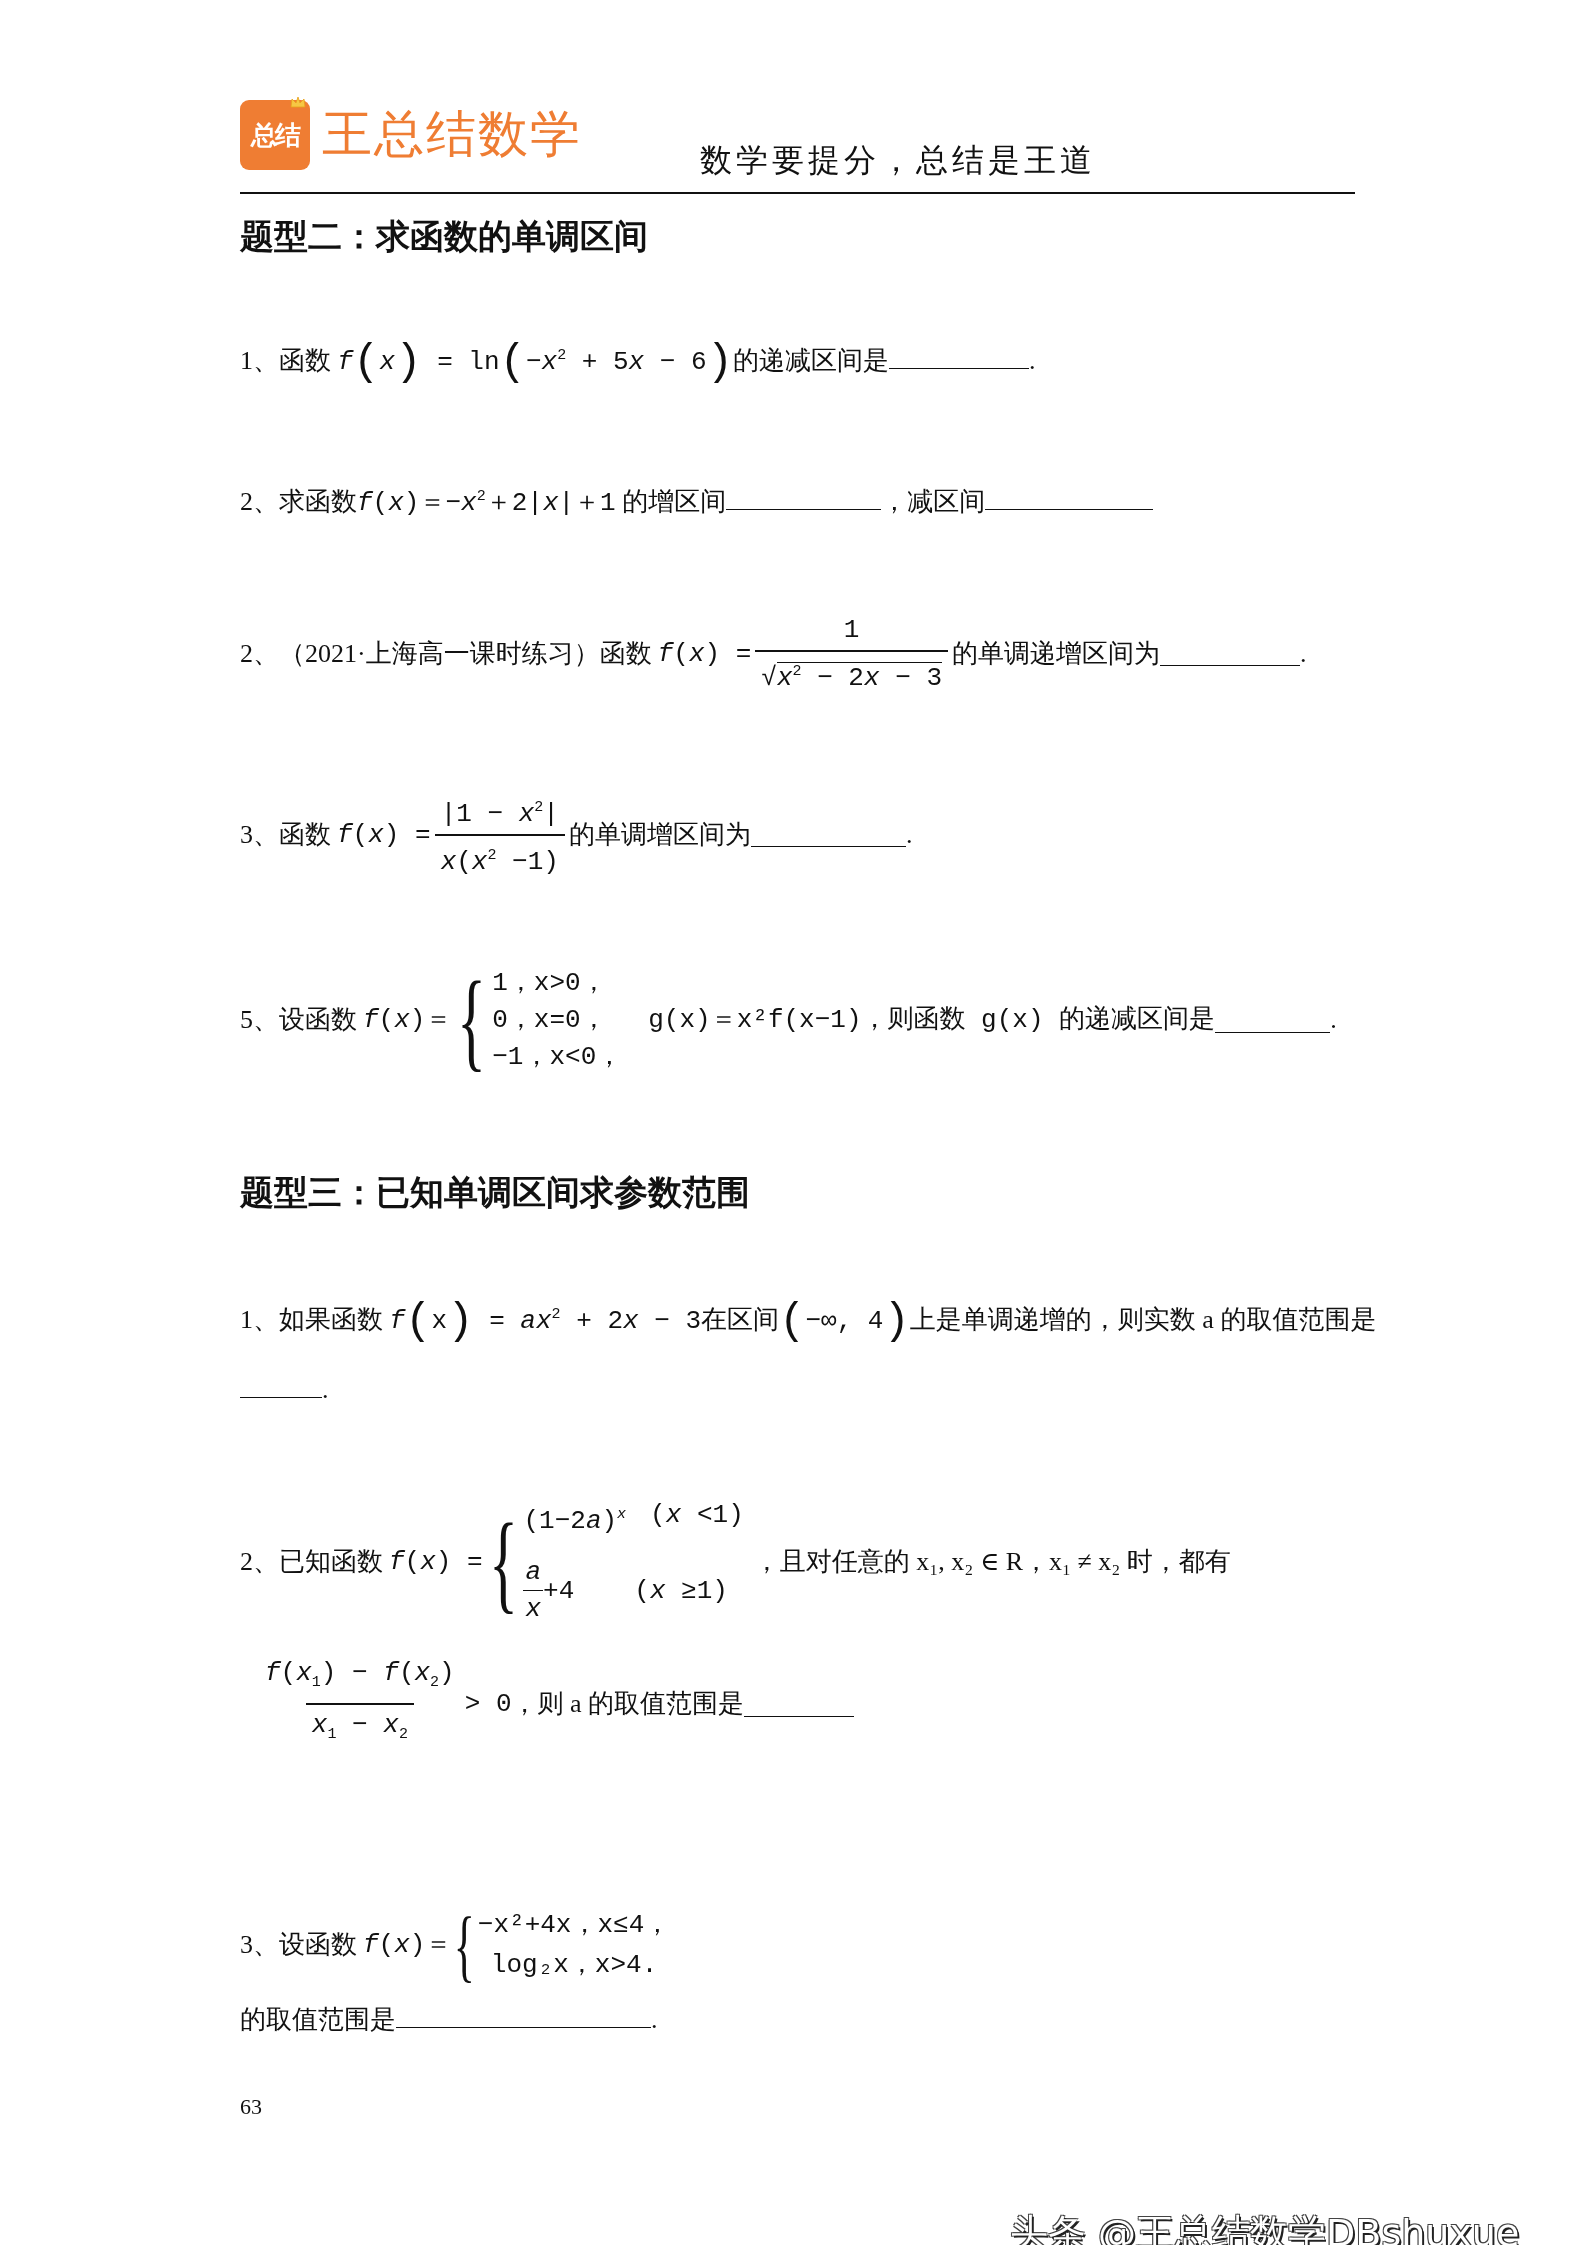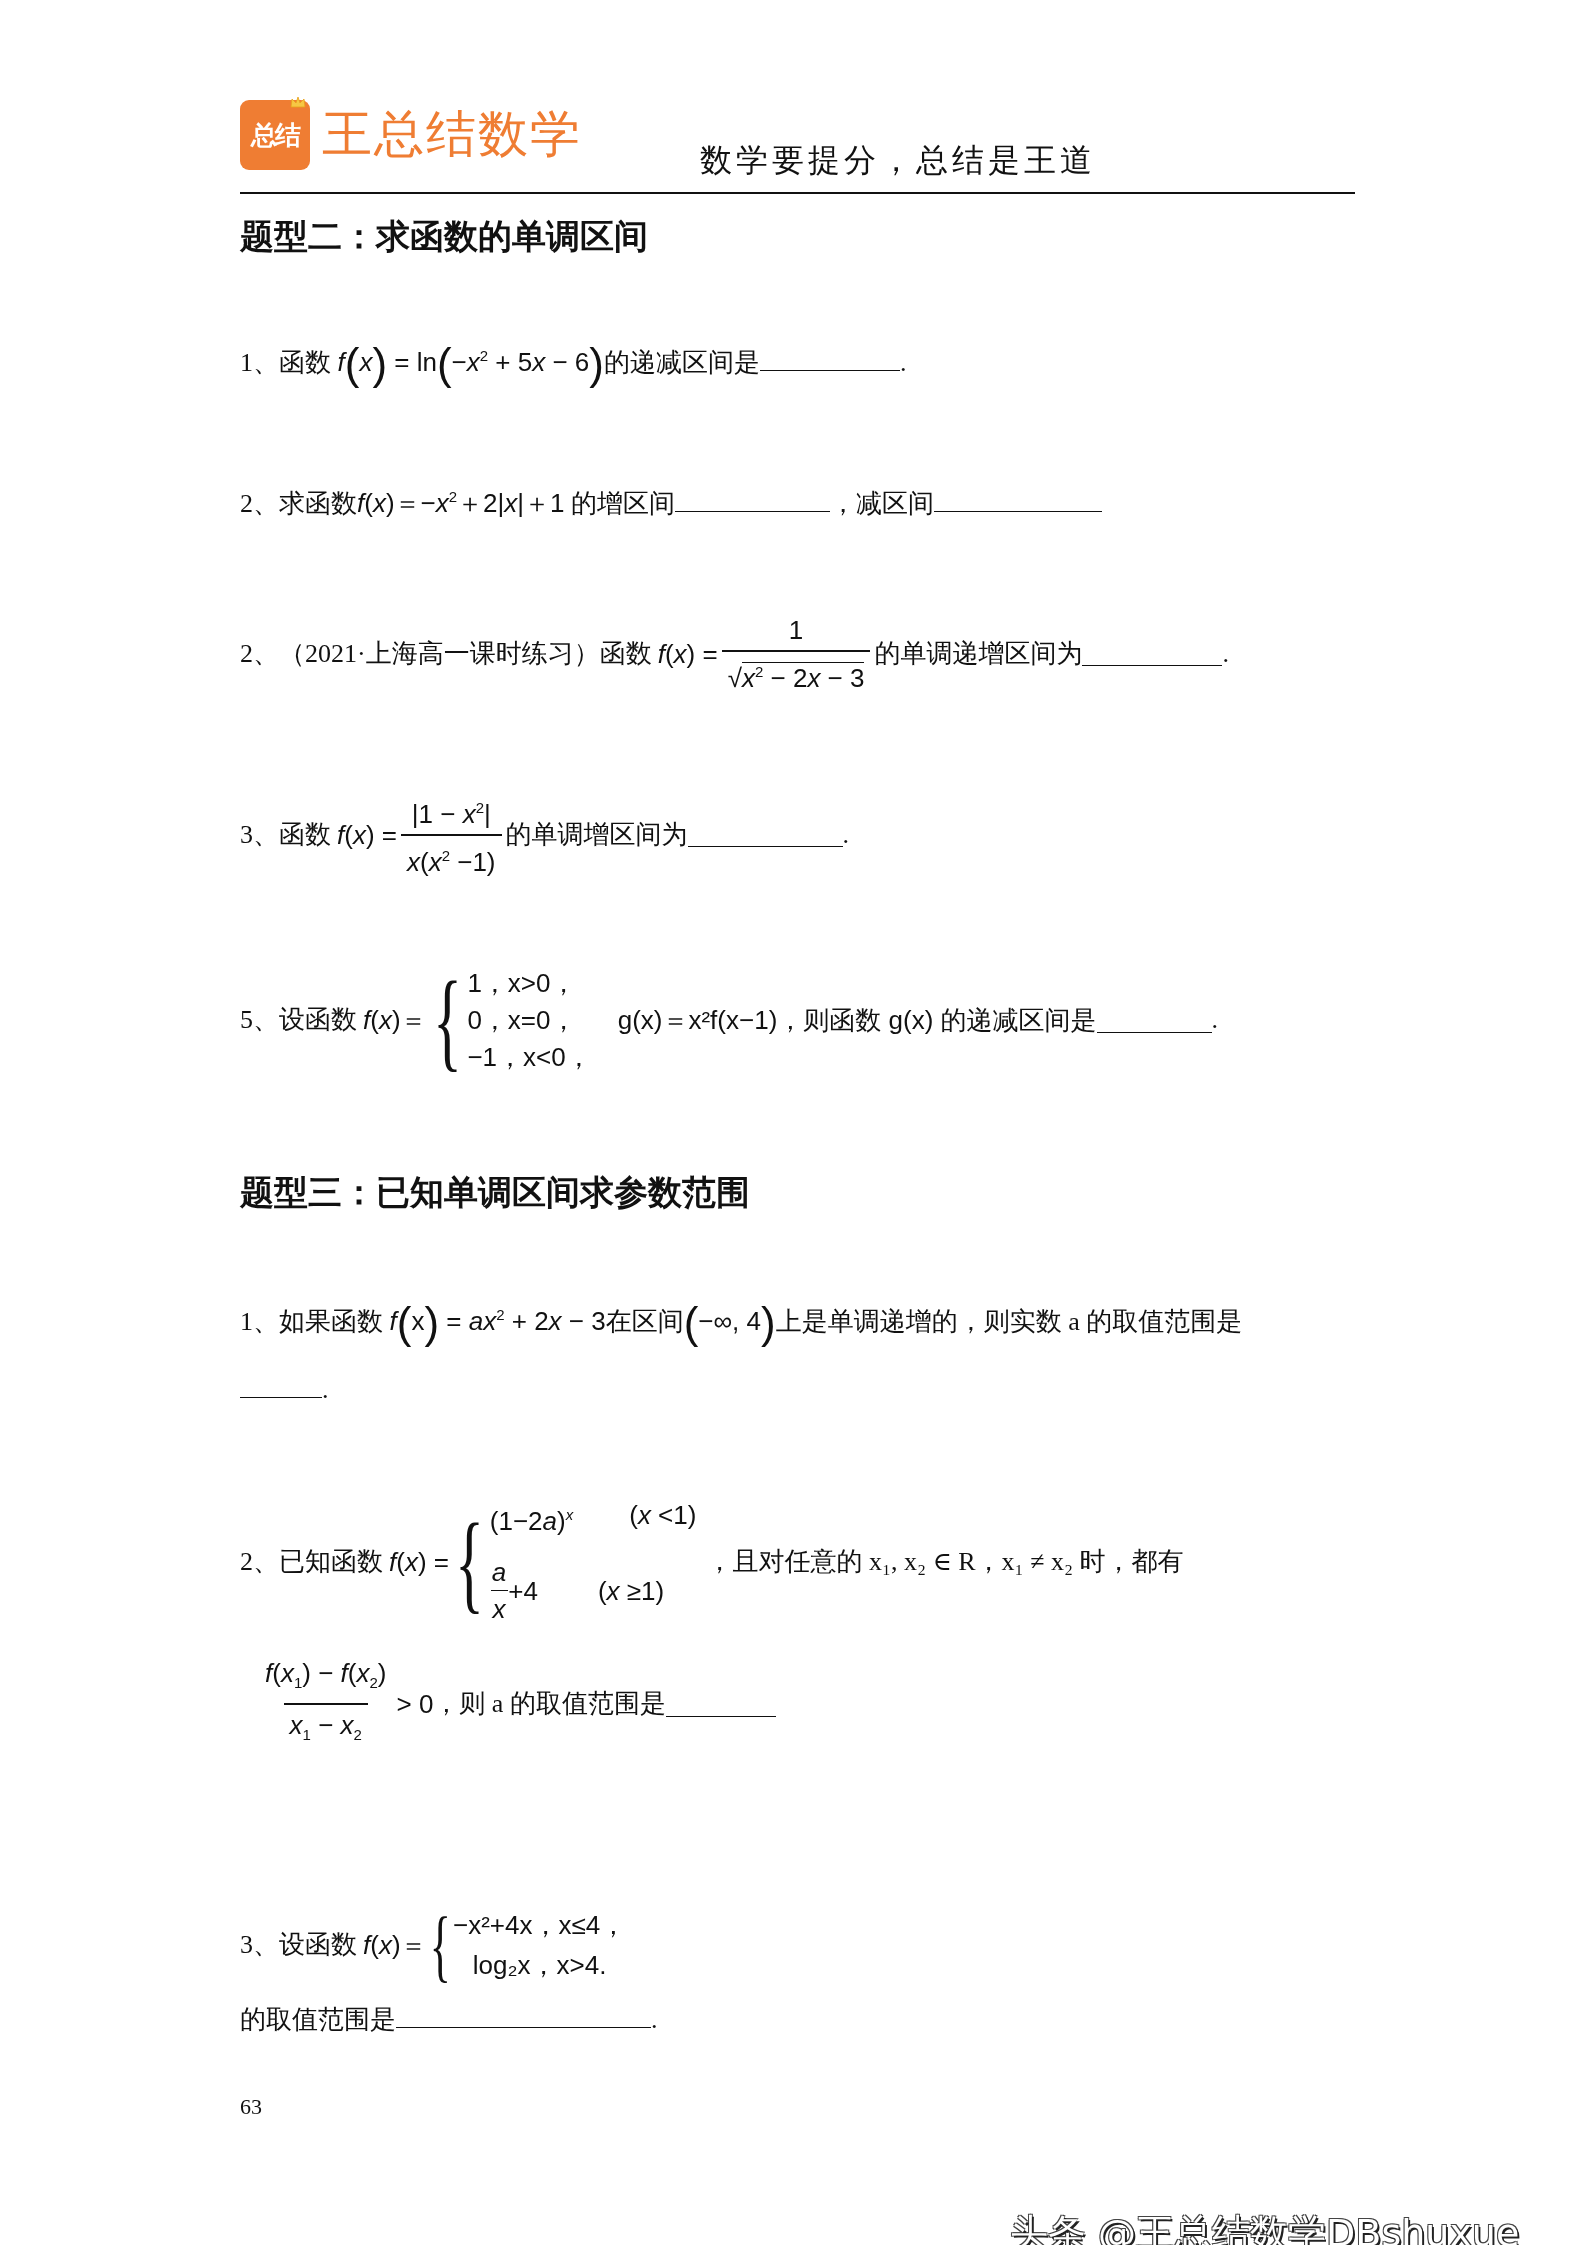--- a/index.html
+++ b/index.html
@@ -13,21 +13,21 @@
   .crown { left:290px; top:96px; width:16px; height:12px; }
   .logo-text { left:322px; top:104px; font-family:"DejaVu Sans",sans-serif; font-size:50px;
                color:#ef7d33; letter-spacing:2px; line-height:60px; }
   .tagline { left:700px; top:140px; font-family:"DejaVu Serif",serif; font-size:32px;
              letter-spacing:4px; color:#111; line-height:40px; }
   .header-rule { left:240px; top:192px; width:1115px; height:2px; background:#111; }
   .section-title { left:240px; font-family:"DejaVu Sans",sans-serif; font-weight:bold;
                    font-size:34px; line-height:44px; color:#111; }
   .q { left:240px; font-size:26px; line-height:36px; white-space:nowrap; }
   .q i { font-style:italic; }
-  .math { font-family:Liberation Sans, sans-serif; }
+  .math { font-family:Liberation Mono, monospace; }
   .blank { display:inline-block; border-bottom:1.5px solid #111; height:24px; vertical-align:baseline; }
   .frac { display:inline-flex; flex-direction:column; align-items:center; vertical-align:middle; margin:0 4px; }
   .frac .num { padding:0 6px 2px; }
   .frac .den { border-top:2px solid #111; padding:2px 6px 0; }
   .brace-wrap { display:inline-flex; align-items:center; vertical-align:middle; }
   .brace { font-size:110px; line-height:1; font-weight:200; transform:scaleX(0.55); margin:0 -6px; }
   .cases { display:inline-flex; flex-direction:column; justify-content:space-between; }
   .big-paren { font-size:44px; line-height:1; font-weight:200; vertical-align:middle; }
   sup { font-size:15px; }
   sub { font-size:15px; }
@@ -112,21 +112,21 @@
   <span class="blank" style="width:82px"></span><span>.</span>
 </div>
 
 <div class="abs q" style="top:1497px; display:flex; align-items:center;">
   <span>2、</span>
   <span>已知函数</span>
   <span class="math" style="margin-left:6px"><i>f</i>(<i>x</i>) =</span>
   <span class="brace-wrap">
     <span class="brace">{</span>
     <span class="cases math" style="height:130px;">
-      <span style="display:flex; gap:56px;">
+      <span style="display:flex; gap:24px;">
           <span>(1−2<i>a</i>)<sup><i>x</i></sup></span>
           <span>(<i>x</i> &lt;1)</span>
         </span>
       <span style="display:flex; gap:60px; align-items:center;">
         <span style="display:inline-flex; align-items:center;"><span class="frac" style="margin:0">
               <span class="num" style="padding:0 2px"><i>a</i></span>
               <span class="den" style="padding:0 2px; border-top-width:1.5px"><i>x</i></span>
             </span>+4</span>
         <span>(<i>x</i> ≥1)</span>
       </span>

